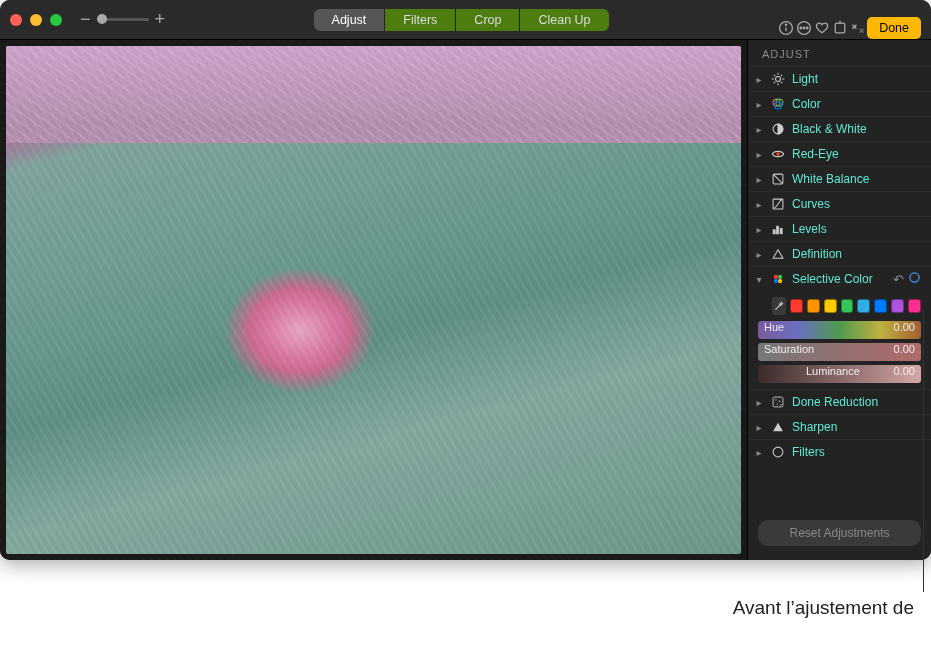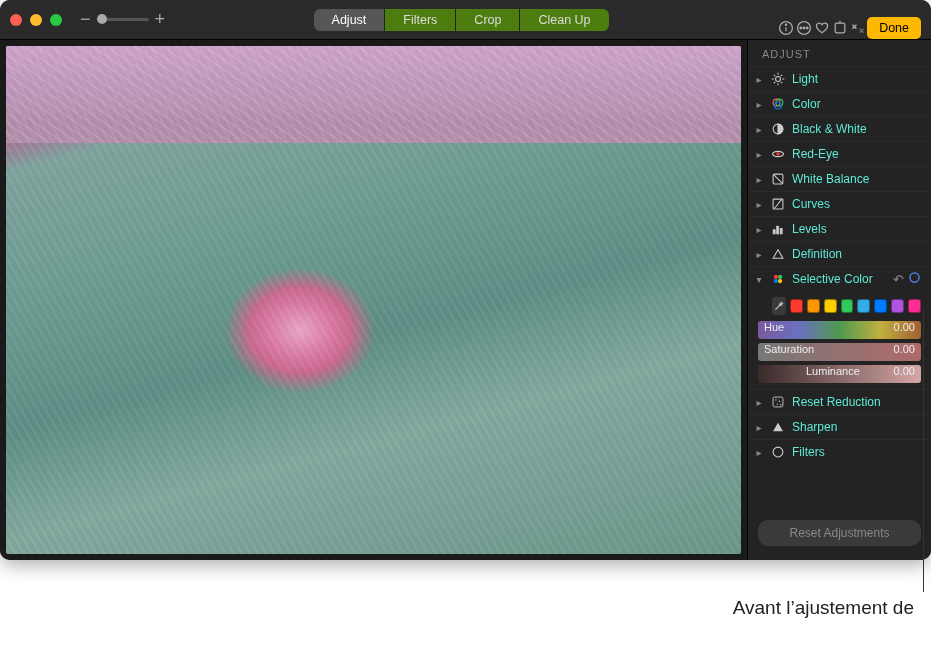--- a/index.html
+++ b/index.html
@@ -400,21 +400,21 @@
         <span class="adj-chevron">▸</span>
         <span class="adj-icon">
                 <svg width="14" height="14" viewBox="0 0 20 20" fill="#ccc">
                   <rect x="3" y="3" width="14" height="14" rx="2" fill="none" stroke="#ccc" stroke-width="1.3"></rect>
                   <circle cx="7" cy="7" r="1"></circle>
                   <circle cx="12" cy="9" r="1"></circle>
                   <circle cx="9" cy="13" r="1"></circle>
                   <circle cx="14" cy="14" r="1"></circle>
                 </svg>
               </span>
-        <span class="adj-label">Reset Reduction</span>
+        <span class="adj-label">Done Reduction</span>
       </div>
 
       <div class="adj-row">
         <span class="adj-chevron">▸</span>
         <span class="adj-icon">
                 <svg width="14" height="14" viewBox="0 0 20 20" fill="#ccc">
                   <path d="M3 16 L10 4 L17 16 Z"></path>
                 </svg>
               </span>
         <span class="adj-label">Sharpen</span>

